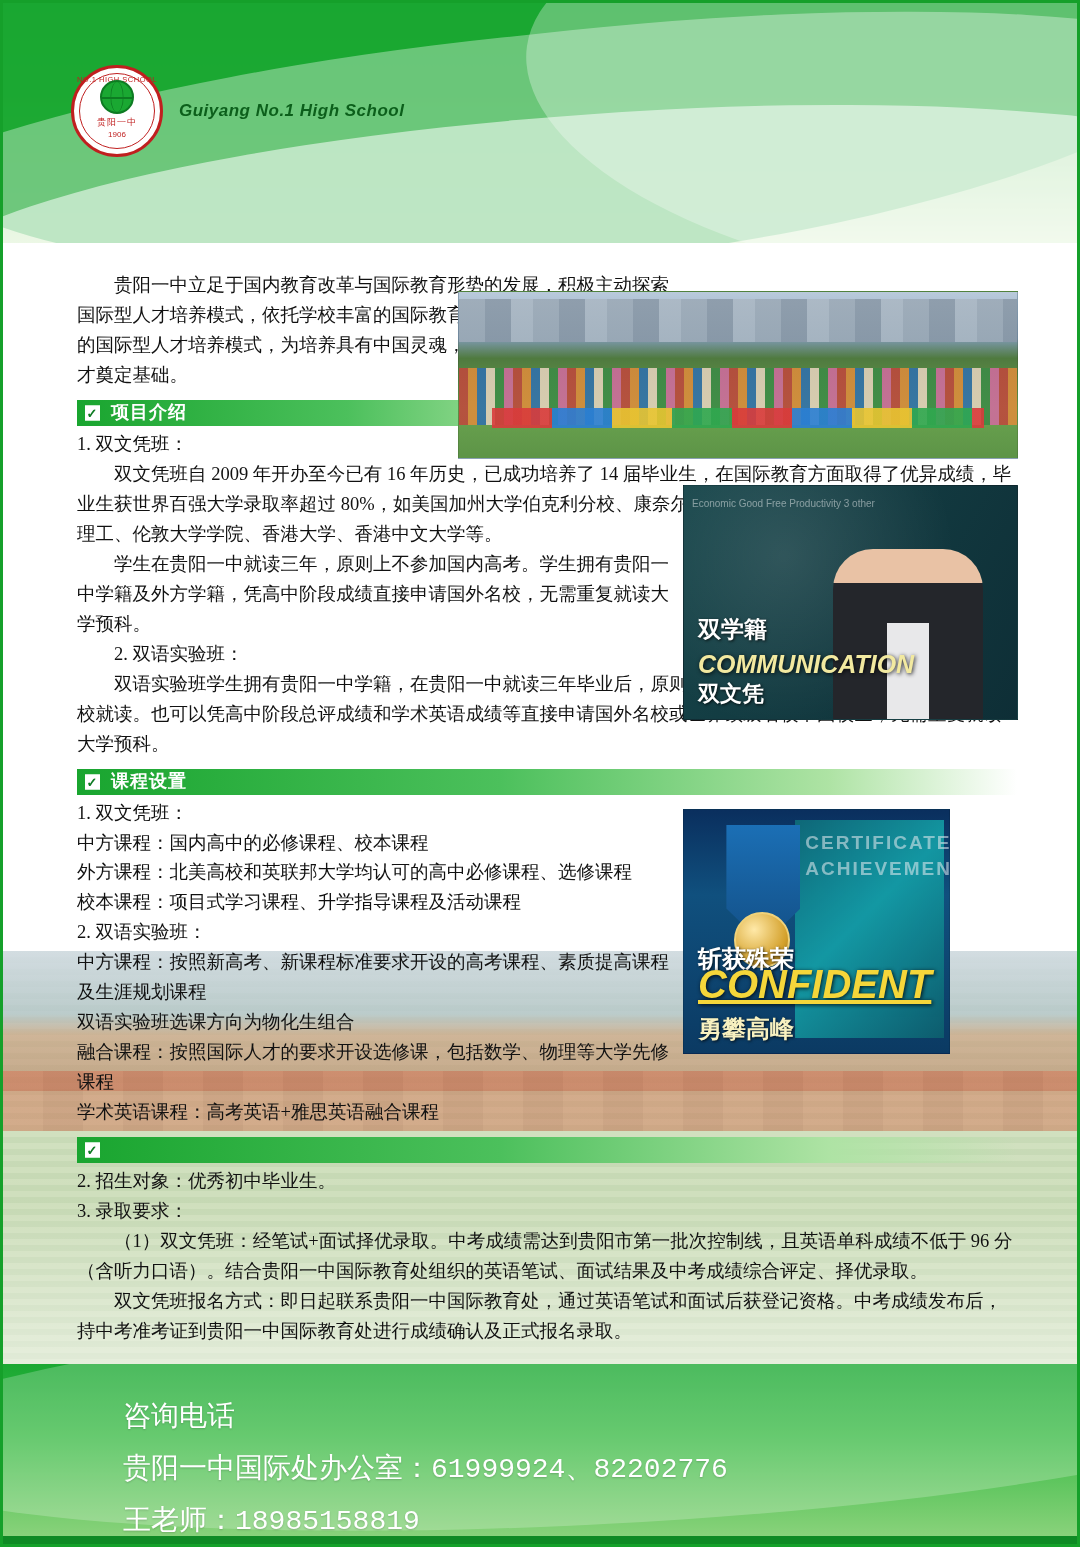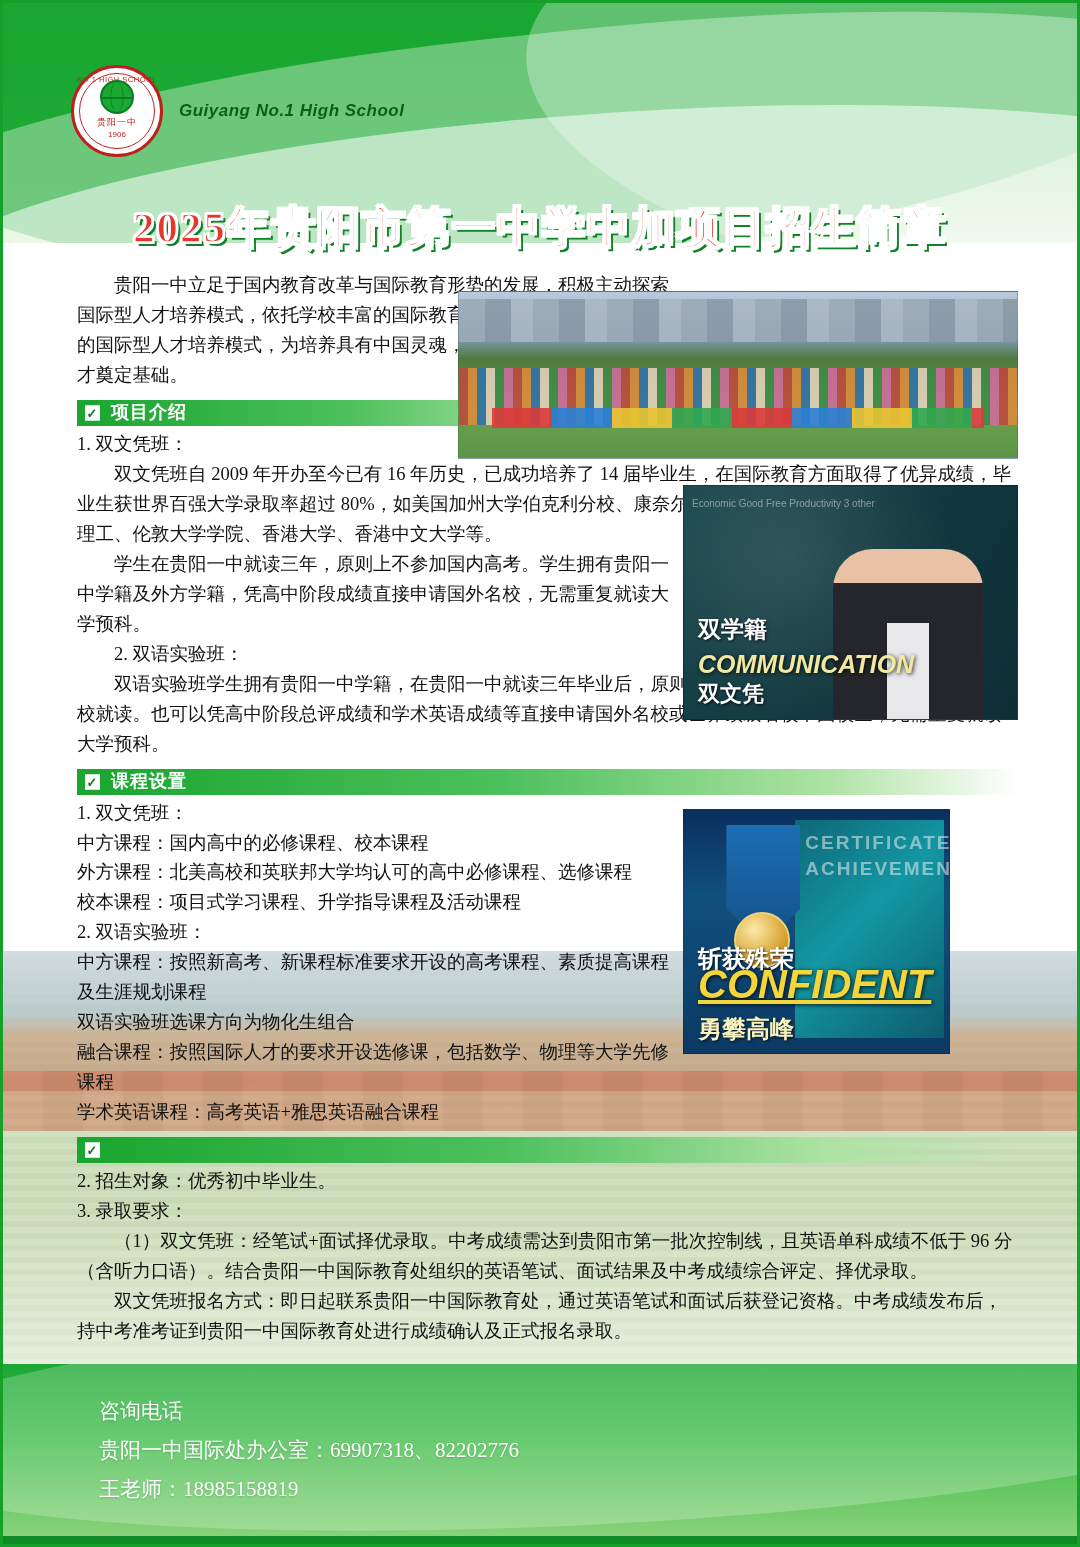--- a/index.html
+++ b/index.html
@@ -242,23 +242,23 @@
   .footer {
     position:absolute; left:0; bottom:0; width:100%; height:180px;
     background:linear-gradient(180deg,#1aa832 0%,#3cbb47 40%,#8fd47f 100%);
     overflow:hidden;
   }
   .footer .fswoosh{
     position:absolute;left:-150px;top:-60px;width:1500px;height:220px;
     background:rgba(255,255,255,.22);border-radius:50%;transform:rotate(-3deg);
   }
   .footer-inner{
-    position:absolute; left:96px; top:28px; z-index:3;
-    color:#ffffff; font-size:21px; line-height:1.85;
-    font-family:Liberation Serif, serif;
+    position:absolute; left:120px; top:28px; z-index:3;
+    color:#ffffff; font-size:28px; line-height:1.85;
+    font-family:Liberation Mono, monospace;
   }
   .footer-inner div { text-shadow:0 1px 2px rgba(0,0,0,.18); }
   .strip-bottom{
     position:absolute; left:0; bottom:0; width:100%; height:8px;
     background:#0f8a25;
   }
 </style>
 </head>
 <body>
 
@@ -277,23 +277,20 @@
         <div class="globe"></div>
         <div class="cn">贵阳一中</div>
         <div class="yr">1906</div>
       </div>
       <div class="school-names">
         <div class="school-en">Guiyang No.1 High School</div>
       </div>
     </div>
   </div>
 
-  <div class="title-band">
-    <div class="main-title">2025年贵阳市第一中学中加项目招生简章</div>
-  </div>
 
   <div class="content">
     <div class="bgphoto"></div>
 
     <div class="photo photo-group">
       <div class="sky"></div>
       <div class="buildings"></div>
       <div class="crowd"></div>
       <div class="banners"></div>
     </div>
@@ -356,19 +353,19 @@
       <p class="indent">（1）双文凭班：经笔试+面试择优录取。中考成绩需达到贵阳市第一批次控制线，且英语单科成绩不低于 96 分（含听力口语）。结合贵阳一中国际教育处组织的英语笔试、面试结果及中考成绩综合评定、择优录取。</p>
       <p class="indent">双文凭班报名方式：即日起联系贵阳一中国际教育处，通过英语笔试和面试后获登记资格。中考成绩发布后，持中考准考证到贵阳一中国际教育处进行成绩确认及正式报名录取。</p>
 
     </div>
   </div>
 
   <div class="footer">
     <div class="fswoosh"></div>
     <div class="footer-inner">
       <div>咨询电话</div>
-      <div>贵阳一中国际处办公室：69907318、82202776</div>
+      <div>贵阳一中国际处办公室：61999924、82202776</div>
       <div>王老师：18985158819</div>
     </div>
     <div class="strip-bottom"></div>
   </div>
 
 </div>
 
 </body></html>

